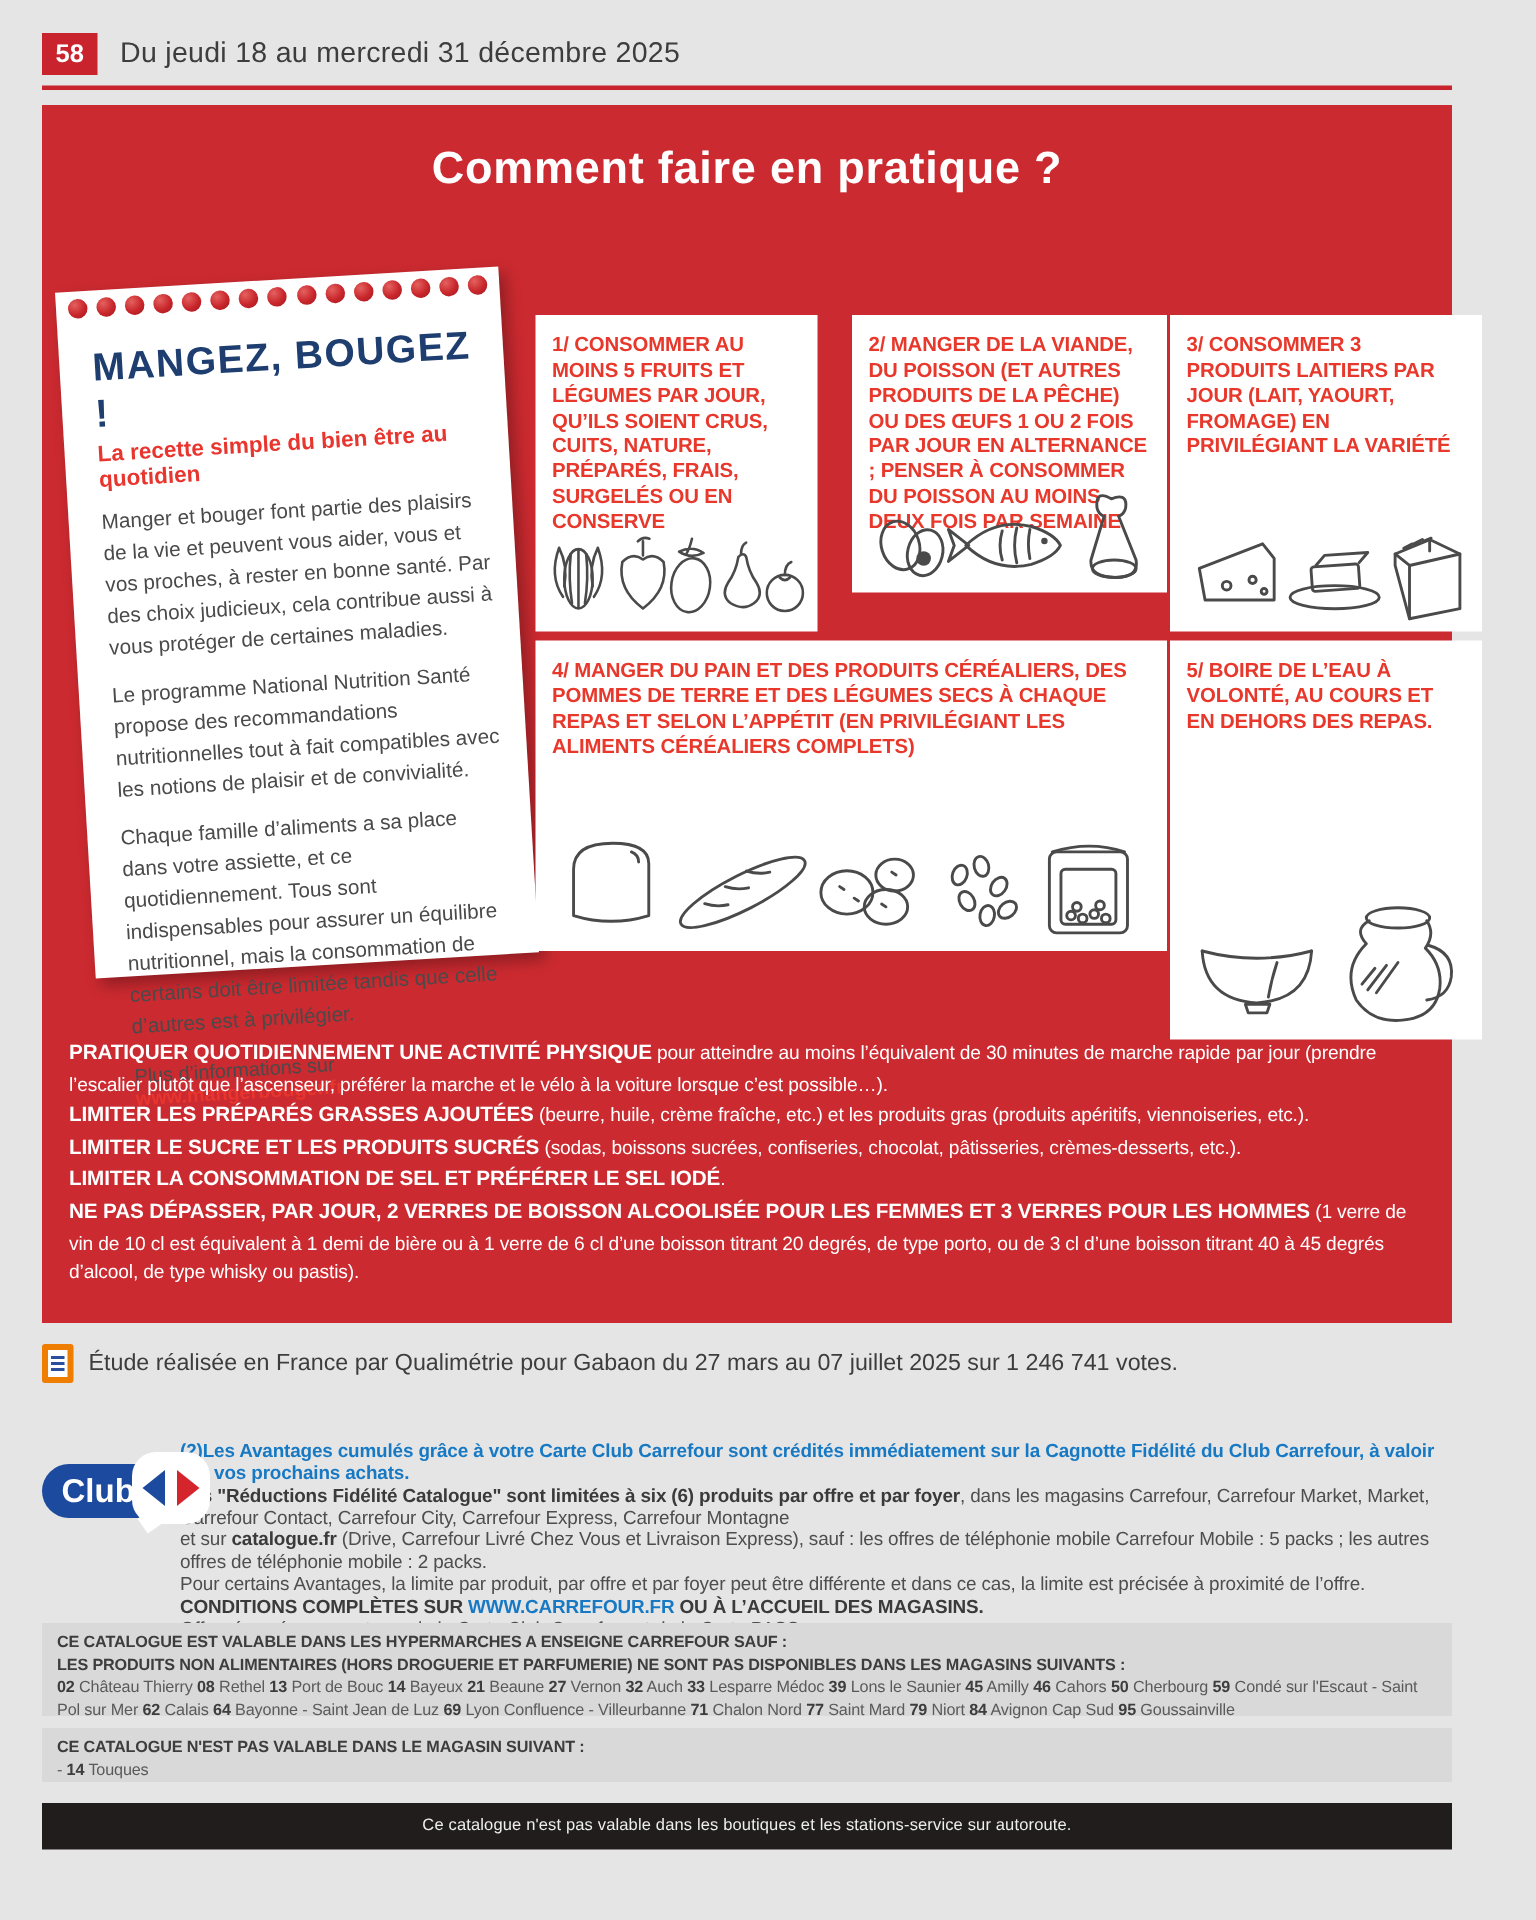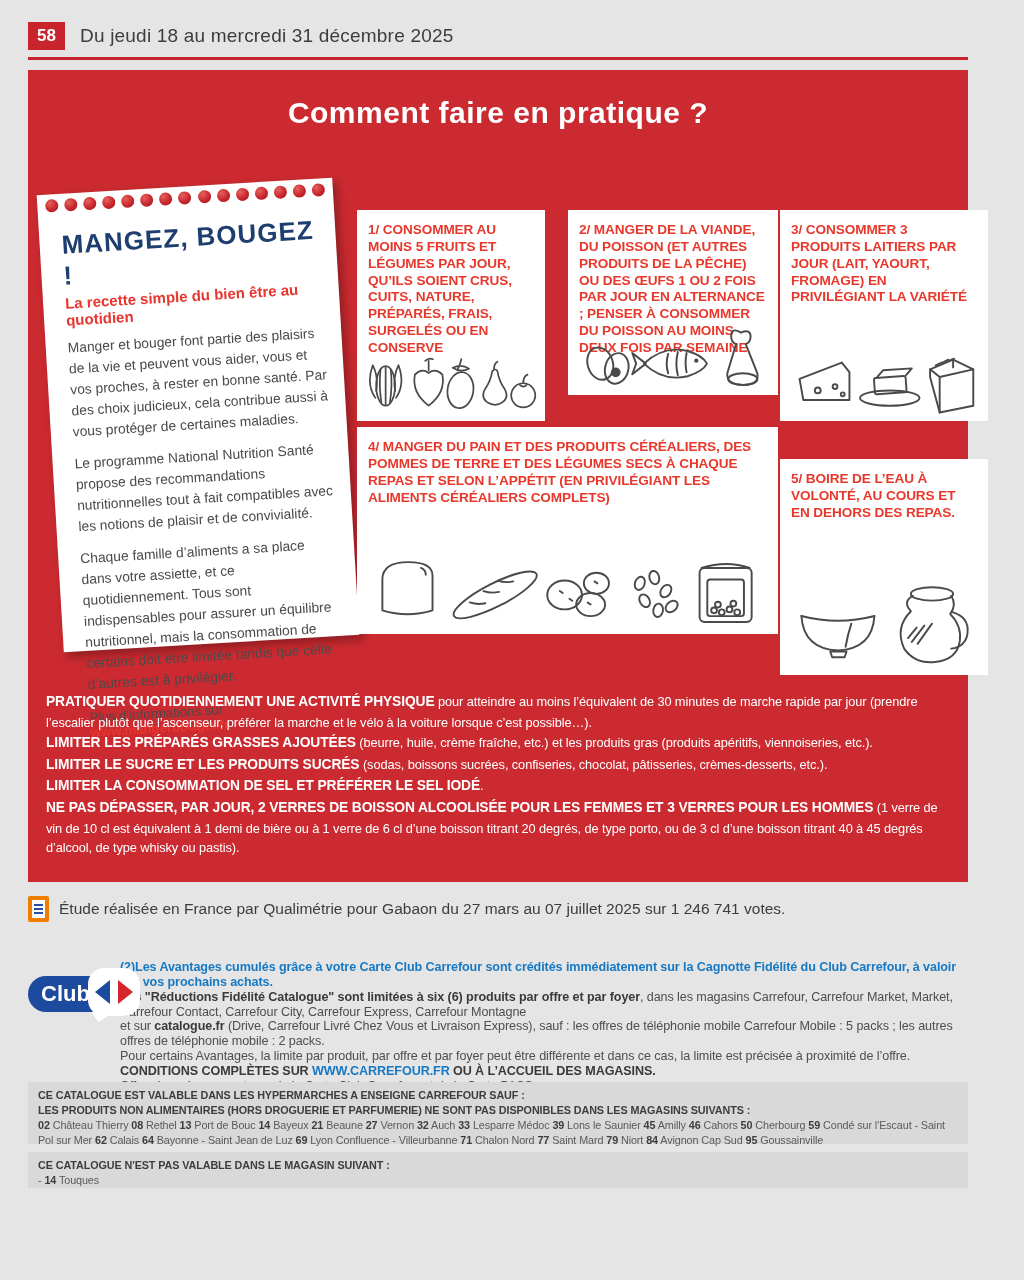--- a/index.html
+++ b/index.html
@@ -28,21 +28,21 @@
   .note-link{color:#e8352e;font-weight:bold;}
   
   .tip{position:absolute;background:#fff;padding:12px 11px;box-sizing:border-box;}
   .tip-text{color:#e8382c;font-weight:bold;font-size:13.6px;line-height:1.24;letter-spacing:-.1px;}
   .tip-art{position:absolute;left:8px;right:8px;bottom:6px;}
   .tip-art svg{display:block;width:100%;}
   #tip1{left:329px;top:140px;width:188px;height:211px;}
   #tip2{left:540px;top:140px;width:210px;height:185px;}
   #tip3{left:752px;top:140px;width:208px;height:211px;}
   #tip4{left:329px;top:357px;width:421px;height:207px;}
-  #tip5{left:752px;top:357px;width:208px;height:216px;margin-top:32px;}
+  #tip5{left:752px;top:357px;width:208px;height:266px;}
   .sketch{stroke:#4a4a4a;stroke-width:2;fill:none;stroke-linecap:round;stroke-linejoin:round;}
   
   .guidelines{position:absolute;left:18px;width:906px;top:622px;color:#fff;}
   .gl{font-size:12.8px;line-height:1.5;letter-spacing:-.1px;margin-bottom:1px;}
   .gl-b{font-weight:bold;font-size:13.8px;}
   
   .study{position:absolute;left:28px;top:896px;display:flex;align-items:center;gap:10px;}
   .study-icon{width:21px;height:26px;background:#ef7d00;border-radius:2px;position:relative;}
   .study-icon:before{content:"";position:absolute;left:4px;top:4px;right:4px;bottom:4px;background:#fff;}
   .study-icon:after{content:"";position:absolute;left:6px;top:8px;right:6px;height:2px;background:#2b4f9e;
@@ -258,13 +258,14 @@
     <div class="gb-bold">CE CATALOGUE EST VALABLE DANS LES HYPERMARCHES A ENSEIGNE CARREFOUR SAUF :</div>
     <div class="gb-bold">LES PRODUITS NON ALIMENTAIRES (HORS DROGUERIE ET PARFUMERIE) NE SONT PAS DISPONIBLES DANS LES MAGASINS SUIVANTS :</div>
     <div class="gb-stores"><b>02</b> Château Thierry <b>08</b> Rethel <b>13</b> Port de Bouc <b>14</b> Bayeux <b>21</b> Beaune <b>27</b> Vernon <b>32</b> Auch <b>33</b> Lesparre Médoc <b>39</b> Lons le Saunier <b>45</b> Amilly <b>46</b> Cahors <b>50</b> Cherbourg <b>59</b> Condé sur l'Escaut - Saint Pol sur Mer <b>62</b> Calais <b>64</b> Bayonne - Saint Jean de Luz <b>69</b> Lyon Confluence - Villeurbanne <b>71</b> Chalon Nord <b>77</b> Saint Mard <b>79</b> Niort <b>84</b> Avignon Cap Sud <b>95</b> Goussainville </div>
   </div>
 
   <div class="gray-box" id="gray2">
     <div class="gb-bold">CE CATALOGUE N'EST PAS VALABLE DANS LE MAGASIN SUIVANT :</div>
     <div class="gb-stores">- <b>14</b> Touques </div>
   </div>
 
+  <div class="footer-bar">Ce catalogue n'est pas valable dans les boutiques et les stations-service sur autoroute.</div>
 </div>
 
 </body></html>

